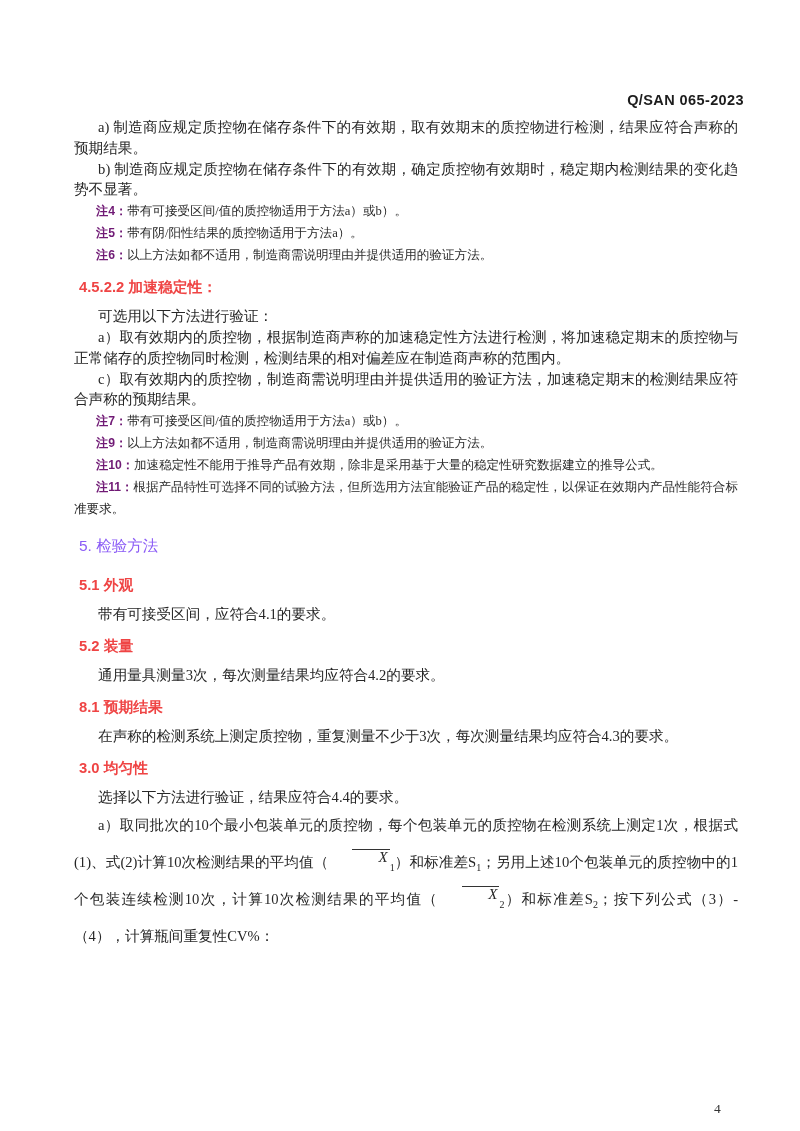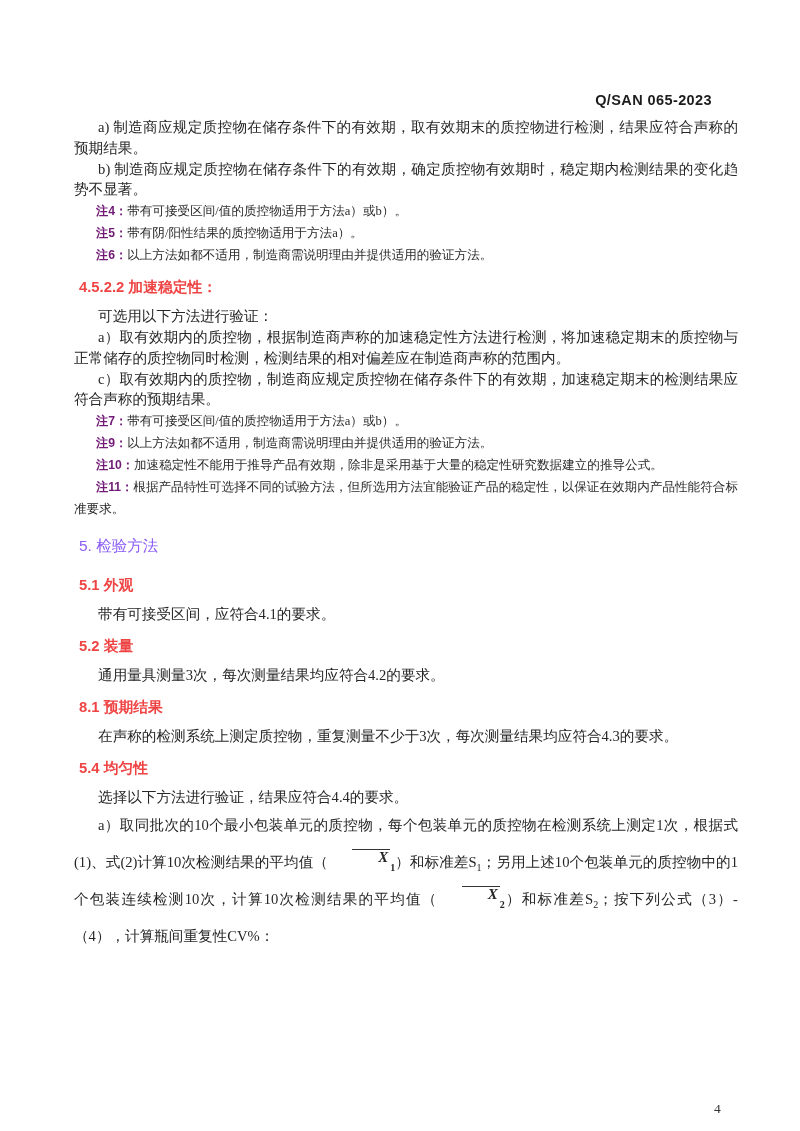--- a/index.html
+++ b/index.html
@@ -9,21 +9,21 @@
   }
   .page {
     position: relative;
     width: 800px;
     height: 1131px;
     background: #ffffff;
     overflow: hidden;
     color: #262626;
   }
   .header {
-    padding: 92px 88px 0 74px;
+    padding: 92px 56px 0 74px;
     text-align: right;
     font-family: "Liberation Sans", "DejaVu Sans", sans-serif;
     font-weight: 600;
     font-size: 14.5px;
     line-height: 17px;
     letter-spacing: 0.4px;
     color: #1c1c1c;
   }
   .content {
     padding: 8px 62px 0 74px;
@@ -71,21 +71,20 @@
   .formula-para {
     line-height: 37px;
   }
   .para sub {
     font-size: 10px;
     line-height: 0;
   }
   .xbar {
     display: inline-block;
     white-space: nowrap;
-    font-weight: bold;
   }
   .xbar-x {
     display: inline-block;
     font-style: italic;
     font-size: 15px;
     line-height: 1.05;
     border-top: 1.5px solid #333333;
     padding: 0 2px;
     transform: translateY(-5px);
   }
@@ -107,30 +106,30 @@
   </div>
   <div class="content" id="doc-blocks">
       <p class="para">a) 制造商应规定质控物在储存条件下的有效期，取有效期末的质控物进行检测，结果应符合声称的预期结果。</p>
       <p class="para">b) 制造商应规定质控物在储存条件下的有效期，确定质控物有效期时，稳定期内检测结果的变化趋势不显著。</p>
       <p class="note"><span class="note-label">注4：</span>带有可接受区间/值的质控物适用于方法a）或b）。</p>
       <p class="note"><span class="note-label">注5：</span>带有阴/阳性结果的质控物适用于方法a）。</p>
       <p class="note"><span class="note-label">注6：</span>以上方法如都不适用，制造商需说明理由并提供适用的验证方法。</p>
       <div class="h2">4.5.2.2 加速稳定性：</div>
       <p class="para">可选用以下方法进行验证：</p>
       <p class="para">a）取有效期内的质控物，根据制造商声称的加速稳定性方法进行检测，将加速稳定期末的质控物与正常储存的质控物同时检测，检测结果的相对偏差应在制造商声称的范围内。</p>
-      <p class="para">c）取有效期内的质控物，制造商应规定质控物在储存条件下的有效期，加速稳定期末的检测结果应符合声称的预期结果。</p>
+      <p class="para">c）取有效期内的质控物，制造商需说明理由并提供适用的验证方法，加速稳定期末的检测结果应符合声称的预期结果。</p>
       <p class="note"><span class="note-label">注7：</span>带有可接受区间/值的质控物适用于方法a）或b）。</p>
       <p class="note"><span class="note-label">注9：</span>以上方法如都不适用，制造商需说明理由并提供适用的验证方法。</p>
       <p class="note"><span class="note-label">注10：</span>加速稳定性不能用于推导产品有效期，除非是采用基于大量的稳定性研究数据建立的推导公式。</p>
       <p class="note"><span class="note-label">注11：</span>根据产品特性可选择不同的试验方法，但所选用方法宜能验证产品的稳定性，以保证在效期内产品性能符合标准要求。</p>
       <div class="h1">5. 检验方法</div>
       <div class="h2">5.1 外观</div>
       <p class="para">带有可接受区间，应符合4.1的要求。</p>
       <div class="h2">5.2 装量</div>
       <p class="para">通用量具测量3次，每次测量结果均应符合4.2的要求。</p>
       <div class="h2">8.1 预期结果</div>
       <p class="para">在声称的检测系统上测定质控物，重复测量不少于3次，每次测量结果均应符合4.3的要求。</p>
-      <div class="h2">5.4 均匀性</div>
+      <div class="h2">3.0 均匀性</div>
       <p class="para">选择以下方法进行验证，结果应符合4.4的要求。</p>
       <p class="para formula-para">a）取同批次的10个最小包装单元的质控物，每个包装单元的质控物在检测系统上测定1次，根据式(1)、式(2)计算10次检测结果的平均值（<span class="xbar"><span class="xbar-x">X</span><sub>1</sub></span>）和标准差S<sub>1</sub>；另用上述10个包装单元的质控物中的1个包装连续检测10次，计算10次检测结果的平均值（<span class="xbar"><span class="xbar-x">X</span><sub>2</sub></span>）和标准差S<sub>2</sub>；按下列公式（3）-（4），计算瓶间重复性CV%：</p>
     </div>
   <div class="page-number">4</div>
 </div>
 
 </body></html>

